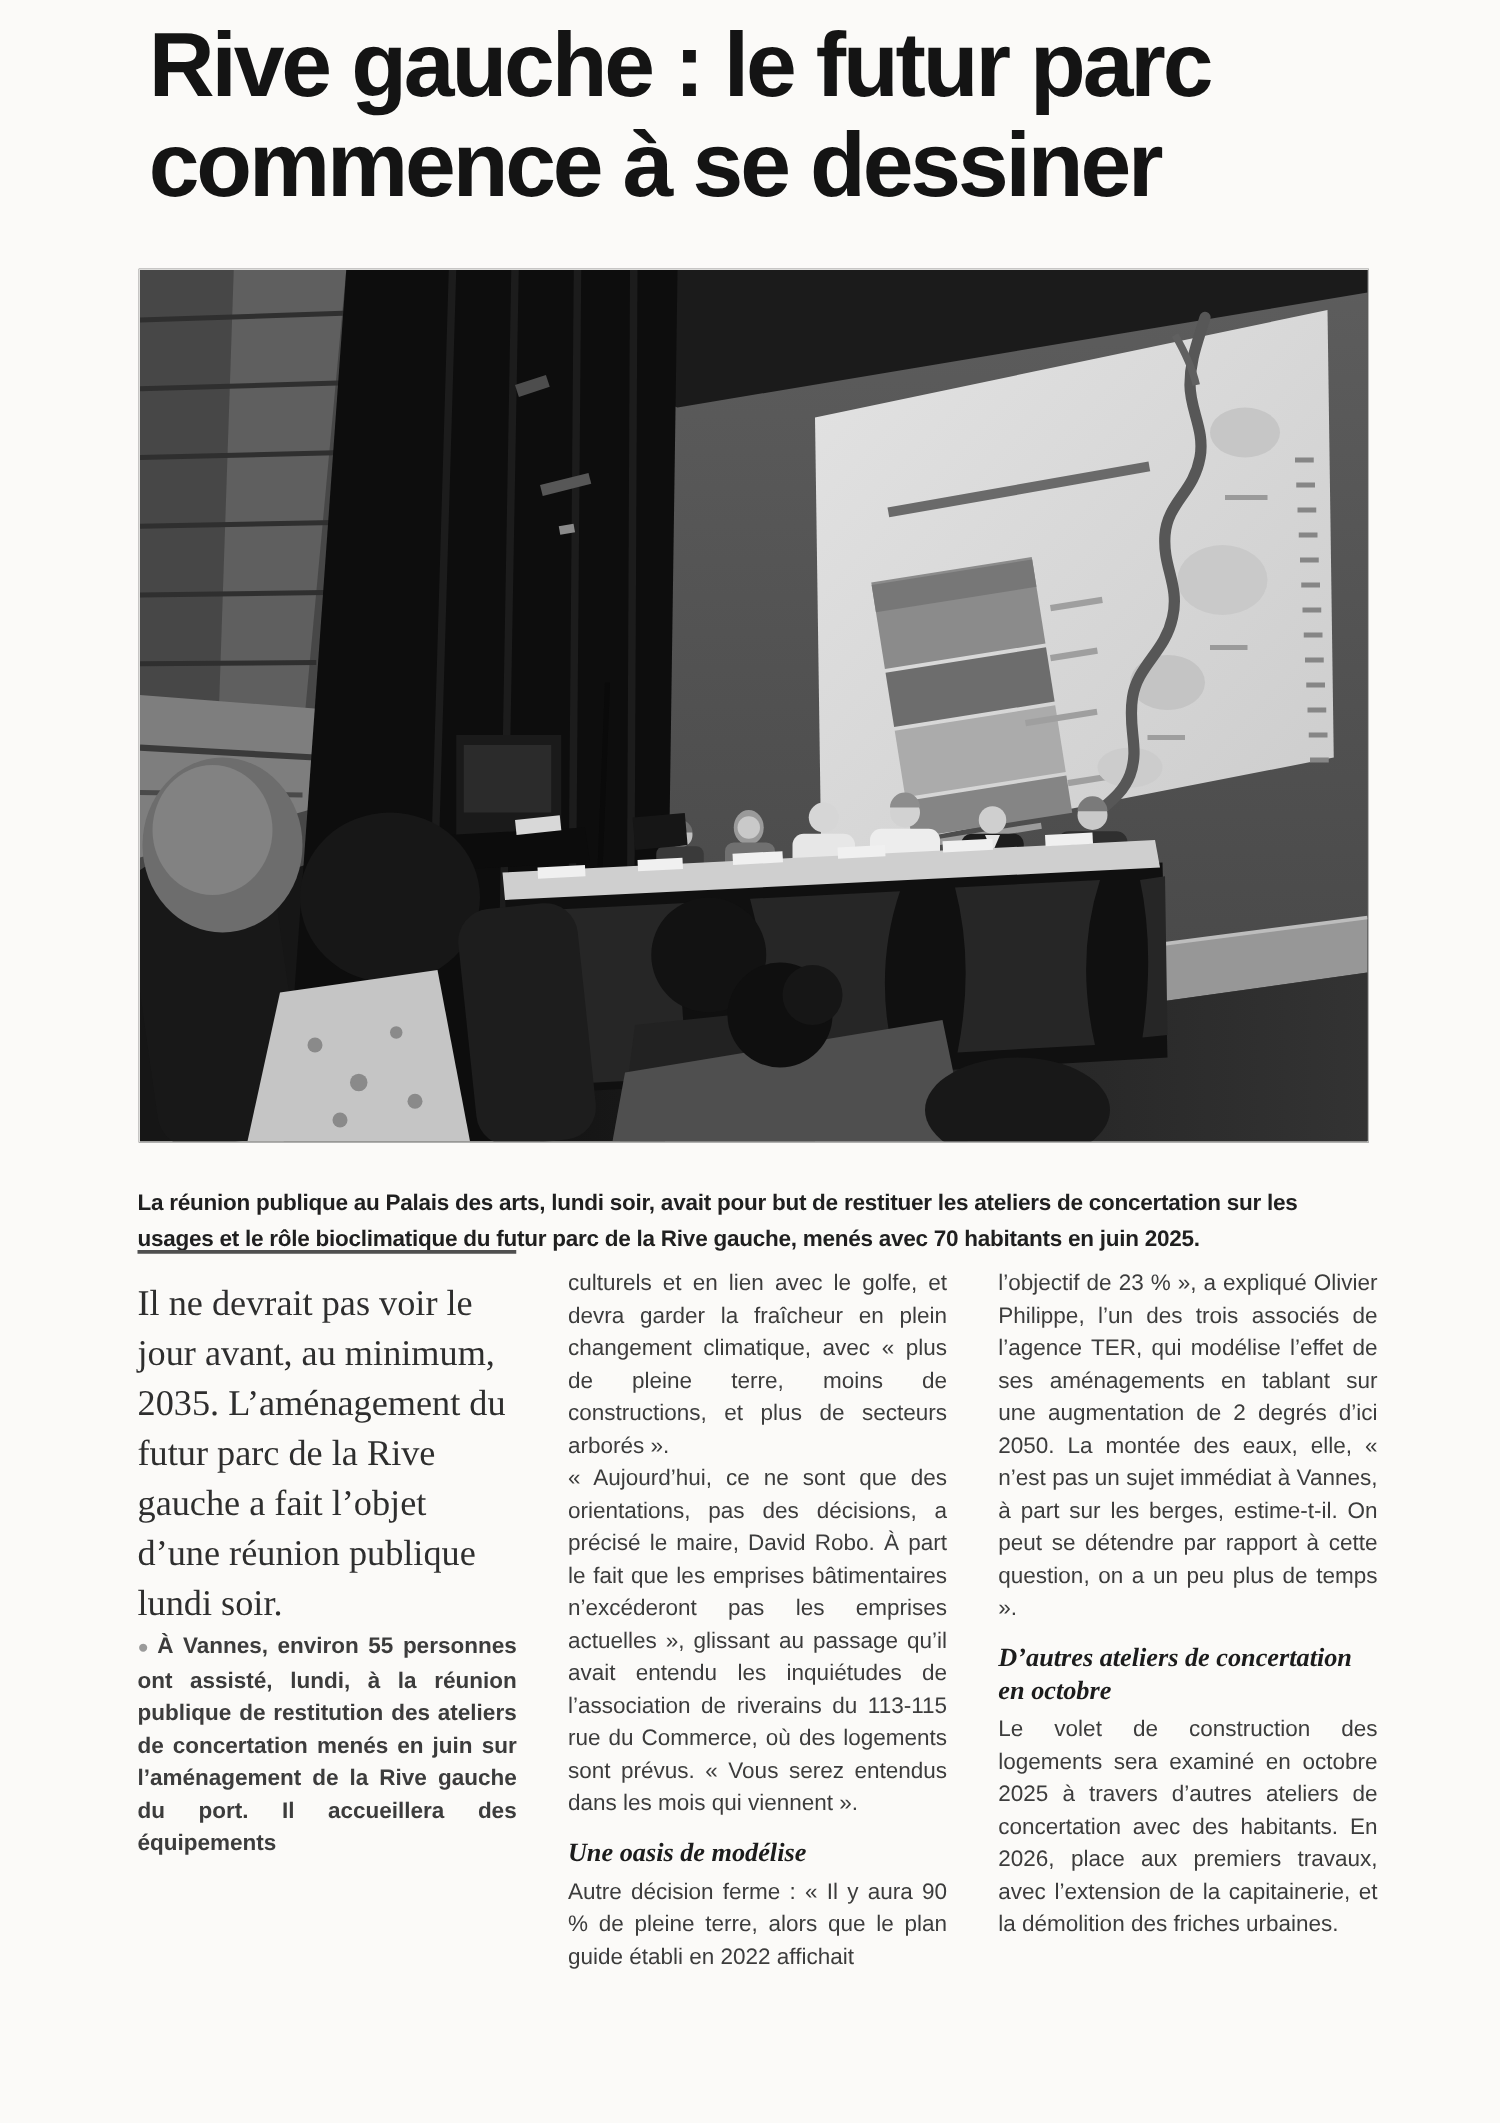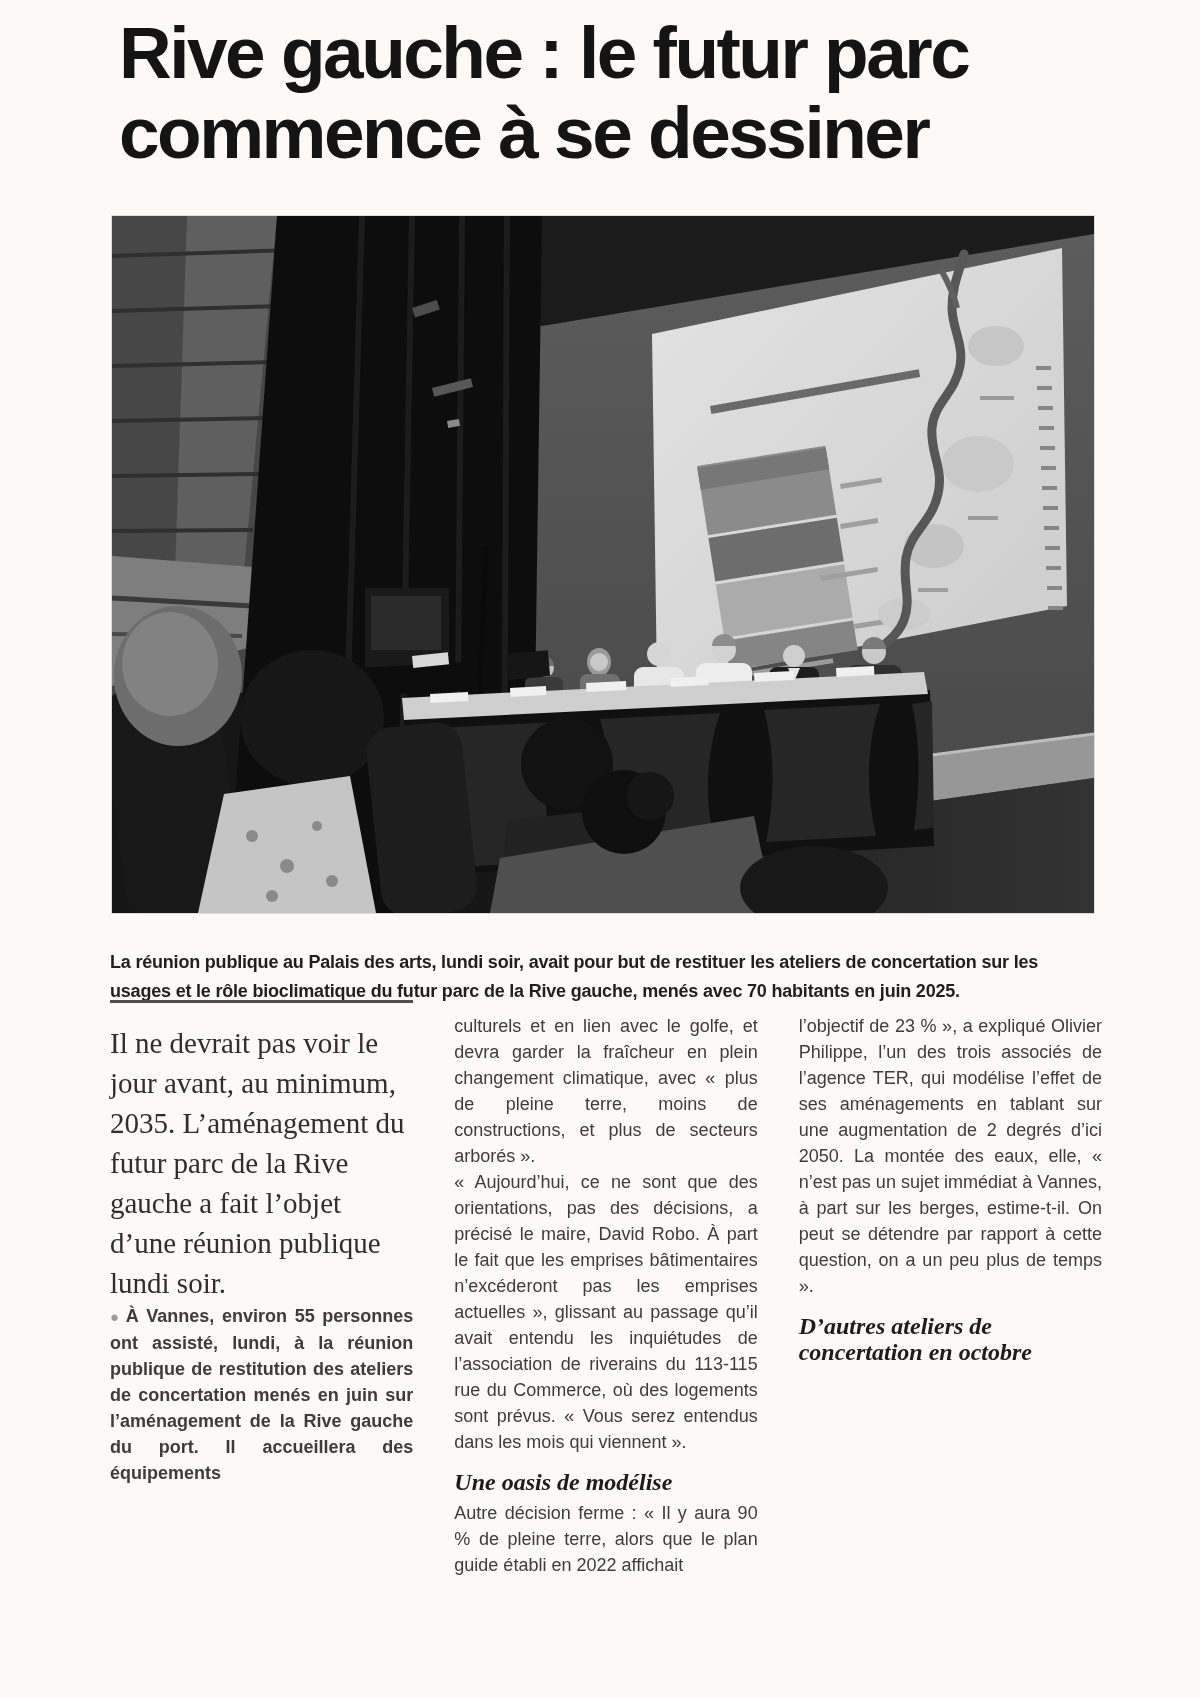--- a/index.html
+++ b/index.html
@@ -36,21 +36,21 @@
   }
   .body-p{
     margin:0;font-size:18px;line-height:26px;color:#3c3c3c;
     text-align:justify;
   }
   .pad-top{padding-top:13px;}
   .bullet-para{font-weight:bold;}
   .bullet{color:#9a9a9a;font-size:15px;margin-right:4px;}
   .subhead{
     margin:14px 0 5px 0;font-family:"Liberation Serif","DejaVu Serif",serif;
-    font-style:italic;font-weight:700;font-size:24px;line-height:26px;color:#1c1c1c;
+    font-style:italic;font-weight:700;font-size:21px;line-height:26px;color:#1c1c1c;
     text-align:left;
   }
 </style>
 </head>
 <body>
 
 <div class="page">
 
   <h1 class="headline">Rive gauche : le futur parc commence à se dessiner</h1>
 
@@ -260,16 +260,17 @@
     <div class="col pad-top">
       <p class="body-p">culturels et en lien avec le golfe, et devra garder la fraîcheur en plein changement climatique, avec « plus de pleine terre, moins de constructions, et plus de secteurs arborés ».</p>
       <p class="body-p">« Aujourd’hui, ce ne sont que des orientations, pas des décisions, a précisé le maire, David Robo. À part le fait que les emprises bâtimentaires n’excéderont pas les emprises actuelles », glissant au passage qu’il avait entendu les inquiétudes de l’association de riverains du 113-115 rue du Commerce, où des logements sont prévus. « Vous serez entendus dans les mois qui viennent ».</p>
       <h3 class="subhead">Une oasis de modélise</h3>
       <p class="body-p">Autre décision ferme : « Il y aura 90 % de pleine terre, alors que le plan guide établi en 2022 affichait</p>
     </div>
 
     <div class="col pad-top">
       <p class="body-p">l’objectif de 23 % », a expliqué Olivier Philippe, l’un des trois associés de l’agence TER, qui modélise l’effet de ses aménagements en tablant sur une augmentation de 2 degrés d’ici 2050. La montée des eaux, elle, « n’est pas un sujet immédiat à Vannes, à part sur les berges, estime-t-il. On peut se détendre par rapport à cette question, on a un peu plus de temps ».</p>
       <h3 class="subhead">D’autres ateliers de concertation en octobre</h3>
+      <p class="body-p">Le volet de construction des logements sera examiné en octobre 2025 à travers d’autres ateliers de concertation avec des habitants. En 2026, place aux premiers travaux, avec l’extension de la capitainerie, et la démolition des friches urbaines.</p>
     </div>
 
   </div>
 </div>
 
 </body></html>

